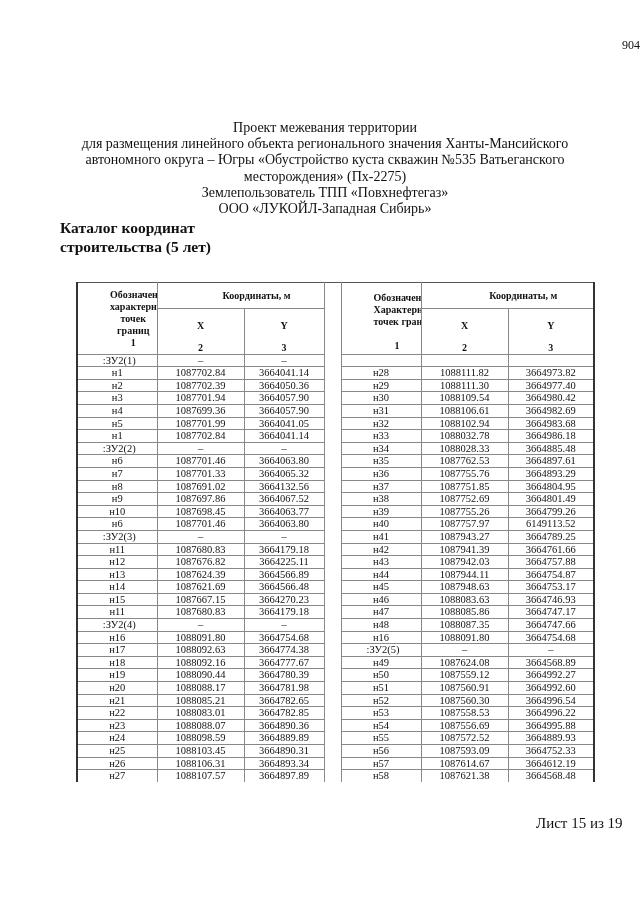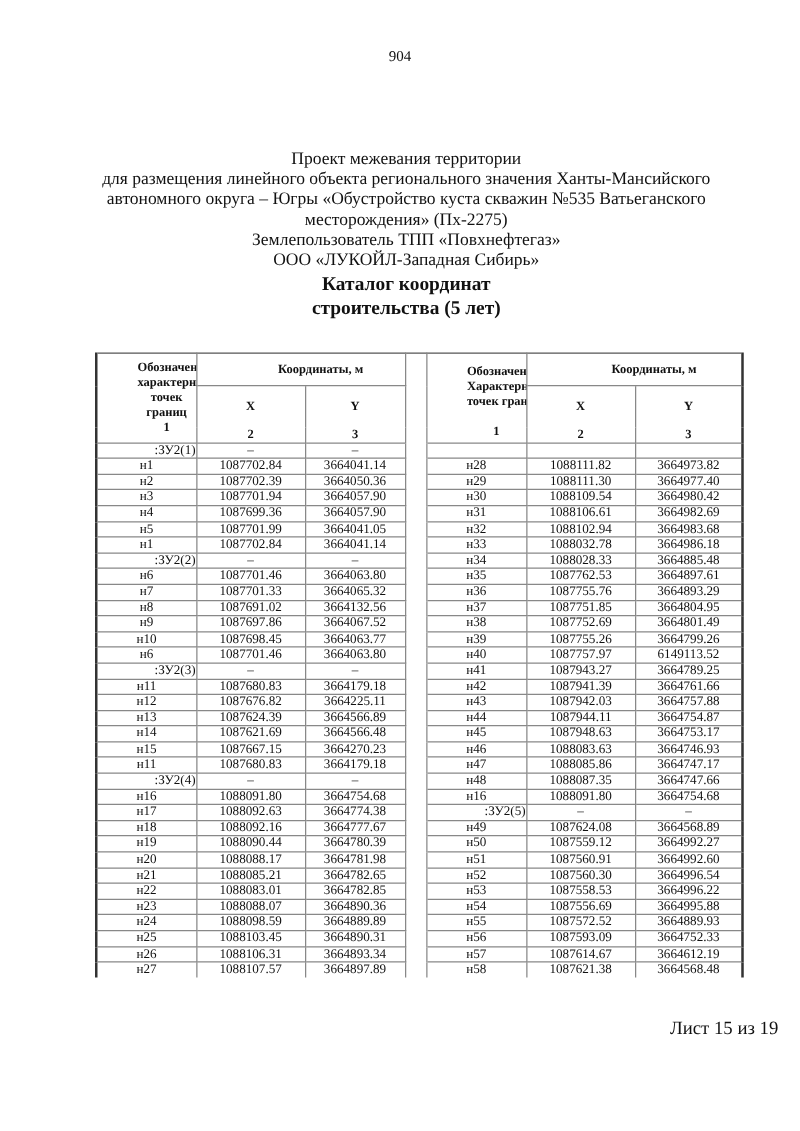--- a/index.html
+++ b/index.html
@@ -1,31 +1,31 @@
 <!DOCTYPE html>
 <html><head>
 <meta charset="utf-8">
 <style>
   html, body { margin:0; padding:0; background:#ffffff; }
   body { width:640px; height:905px; position:relative; overflow:hidden;
          font-family:"Liberation Serif","DejaVu Serif",serif; color:#111; }
-  .page-num { position:absolute; top:38px; left:0; width:640px; text-align:center; font-size:12px; }
+  .page-num { position:absolute; top:38px; left:0; width:640px; text-align:right; font-size:12px; }
   .project { position:absolute; top:120px; left:60px; width:530px; text-align:center; font-size:14px; line-height:16.2px; }
   .project div { white-space:nowrap; }
-  .catalog { position:absolute; top:218px; left:60px; width:530px; text-align:center; font-size:15.5px; font-weight:bold; line-height:19px; }
+  .catalog { position:absolute; top:218px; left:60px; width:530px; text-align:left; font-size:15.5px; font-weight:bold; line-height:19px; }
   .catalog div { white-space:nowrap; }
   table.coords { position:absolute; top:282px; left:76px; width:517px; border-collapse:collapse; table-layout:fixed; font-size:10.5px; }
   table.coords td, table.coords th { border:1px solid #888; padding:0; text-align:center; height:11.6px; line-height:11.6px; font-weight:normal; overflow:hidden; white-space:nowrap; }
   table.coords th { font-weight:bold; font-size:10px; line-height:11.5px; }
   table.coords .outer-l { border-left:2px solid #333; }
   table.coords .outer-r { border-right:2px solid #333; }
   table.coords tr.top th { border-top:1px solid #555;padding-left:32px; }
   table.coords .sp { border-top:none; border-bottom:none; }
   table.coords tr.last td { border-bottom:none; }
-  table.coords td.lbl-l { text-align:right; padding-left:4px; }
+  table.coords td.lbl-l { text-align:center; padding-left:4px; }
   .sheet { position:absolute; top:815px; left:536px; font-size:15px; }
 </style>
 </head>
 <body>
 
 <div class="page-num">904</div>
 
 <div class="project">
   <div>Проект межевания территории</div>
   <div>для размещения линейного объекта регионального значения Ханты-Мансийского</div>

